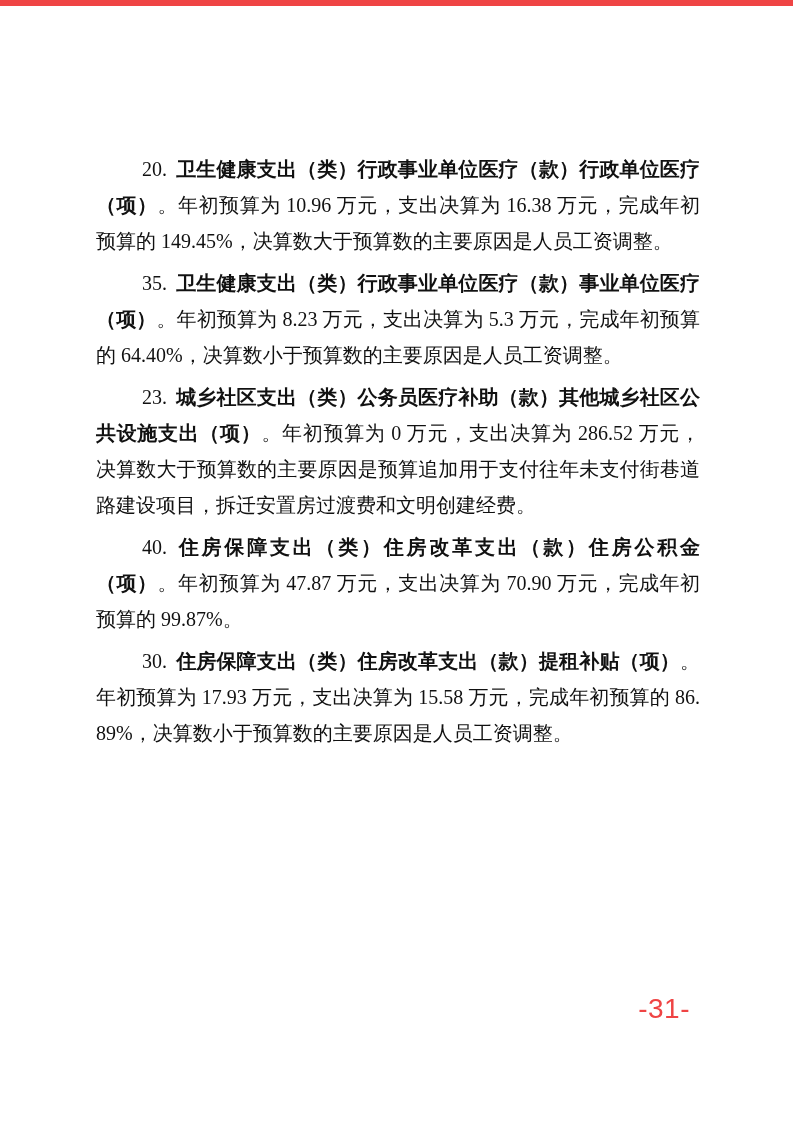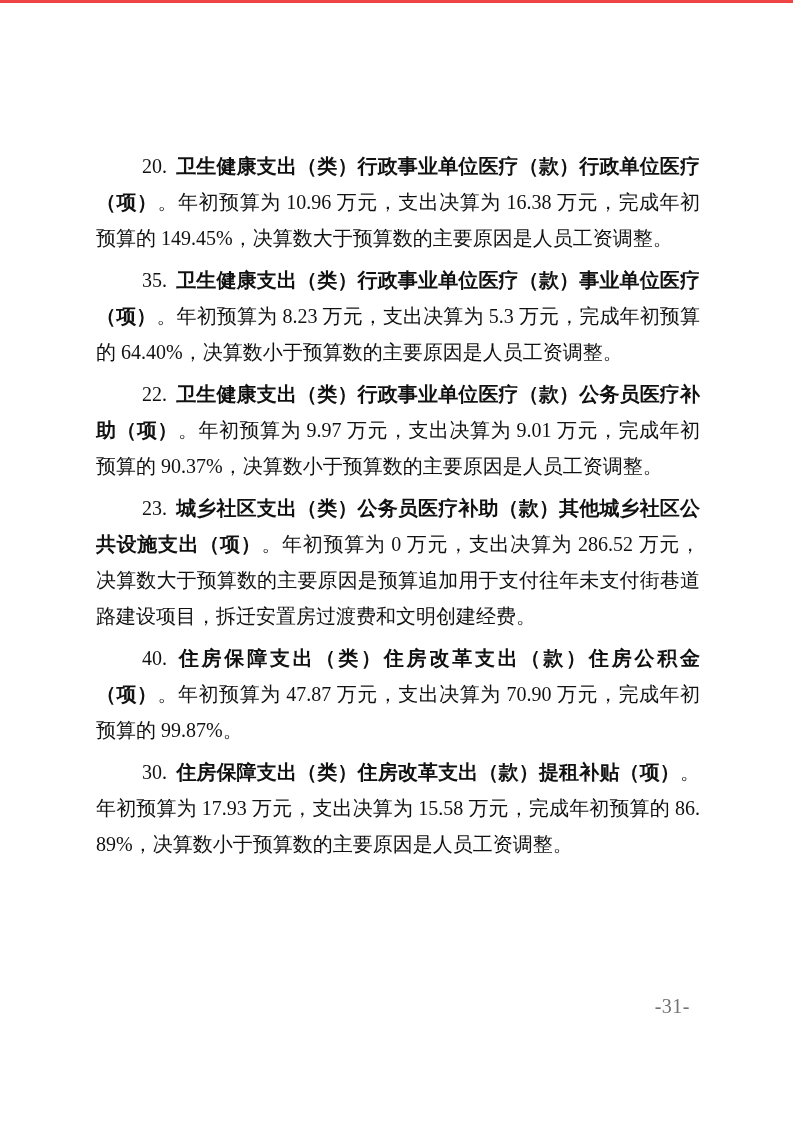--- a/index.html
+++ b/index.html
@@ -9,21 +9,21 @@
   }
   .page {
     position: relative;
     width: 793px;
     height: 1122px;
     background: #ffffff;
     color: #111111;
     font-family: "Liberation Serif", "DejaVu Serif", serif;
     overflow: hidden;
     box-sizing: border-box;
-    border-top: 3px solid #ef4444; 
+    border-top: 6px solid #ef4444; 
   }
   .content {
     position: absolute;
     left: 96px;
     top: 145px;
     width: 604px;
   }
   p.para {
     margin: 0 0 6px 0;
     font-size: 20px;
@@ -39,33 +39,32 @@
   p.para .heading {
     font-weight: 700;
   }
   p.para .body {
     font-weight: 400;
   }
   .page-number {
     position: absolute;
     top: 991px;
     right: 103px;
-    font-size: 20px;
+    font-size: 28px;
     line-height: 24px;
     letter-spacing: 0.5px;
-    color: #737373;
-    font-family: Liberation Serif, serif;
+    color: #ef4444;
+    font-family: Liberation Sans, sans-serif;
   }
 </style>
 </head>
 <body>
 
 <div class="page">
   <div class="content">
       <p class="para"><span class="num">20.</span><span class="heading">卫生健康支出（类）行政事业单位医疗（款）行政单位医疗（项）</span><span class="body">。年初预算为 10.96 万元，支出决算为 16.38 万元，完成年初预算的 149.45%，决算数大于预算数的主要原因是人员工资调整。</span></p>
       <p class="para"><span class="num">35.</span><span class="heading">卫生健康支出（类）行政事业单位医疗（款）事业单位医疗（项）</span><span class="body">。年初预算为 8.23 万元，支出决算为 5.3 万元，完成年初预算的 64.40%，决算数小于预算数的主要原因是人员工资调整。</span></p>
-      <p class="para"><span class="num">22.</span><span class="heading">卫生健康支出（类）行政事业单位医疗（款）公务员医疗补助（项）</span><span class="body">。年初预算为 9.97 万元，支出决算为 9.01 万元，完成年初预算的 90.37%，决算数小于预算数的主要原因是人员工资调整。</span></p>
       <p class="para"><span class="num">23.</span><span class="heading">城乡社区支出（类）公务员医疗补助（款）其他城乡社区公共设施支出（项）</span><span class="body">。年初预算为 0 万元，支出决算为 286.52 万元，决算数大于预算数的主要原因是预算追加用于支付往年未支付街巷道路建设项目，拆迁安置房过渡费和文明创建经费。</span></p>
       <p class="para"><span class="num">40.</span><span class="heading">住房保障支出（类）住房改革支出（款）住房公积金（项）</span><span class="body">。年初预算为 47.87 万元，支出决算为 70.90 万元，完成年初预算的 99.87%。</span></p>
       <p class="para"><span class="num">30.</span><span class="heading">住房保障支出（类）住房改革支出（款）提租补贴（项）</span><span class="body">。年初预算为 17.93 万元，支出决算为 15.58 万元，完成年初预算的 86.89%，决算数小于预算数的主要原因是人员工资调整。</span></p>
     </div>
   <div class="page-number">-31-</div>
 </div>
 
 </body></html>

